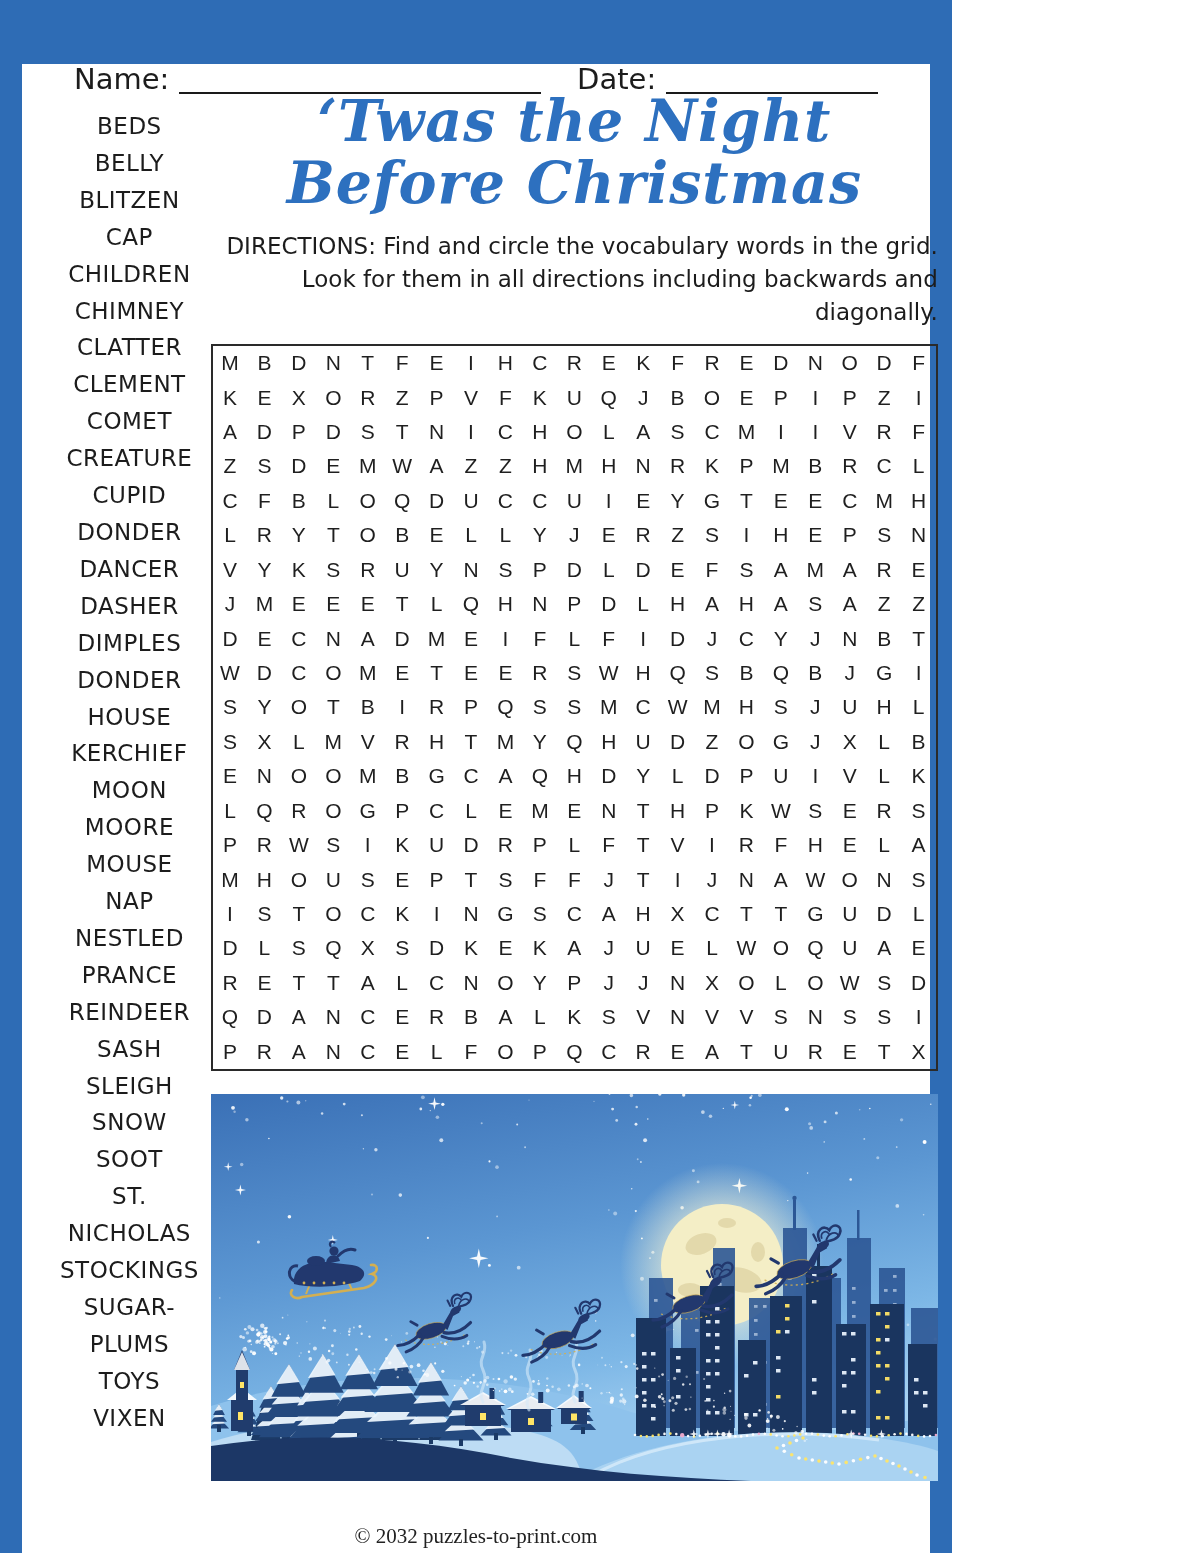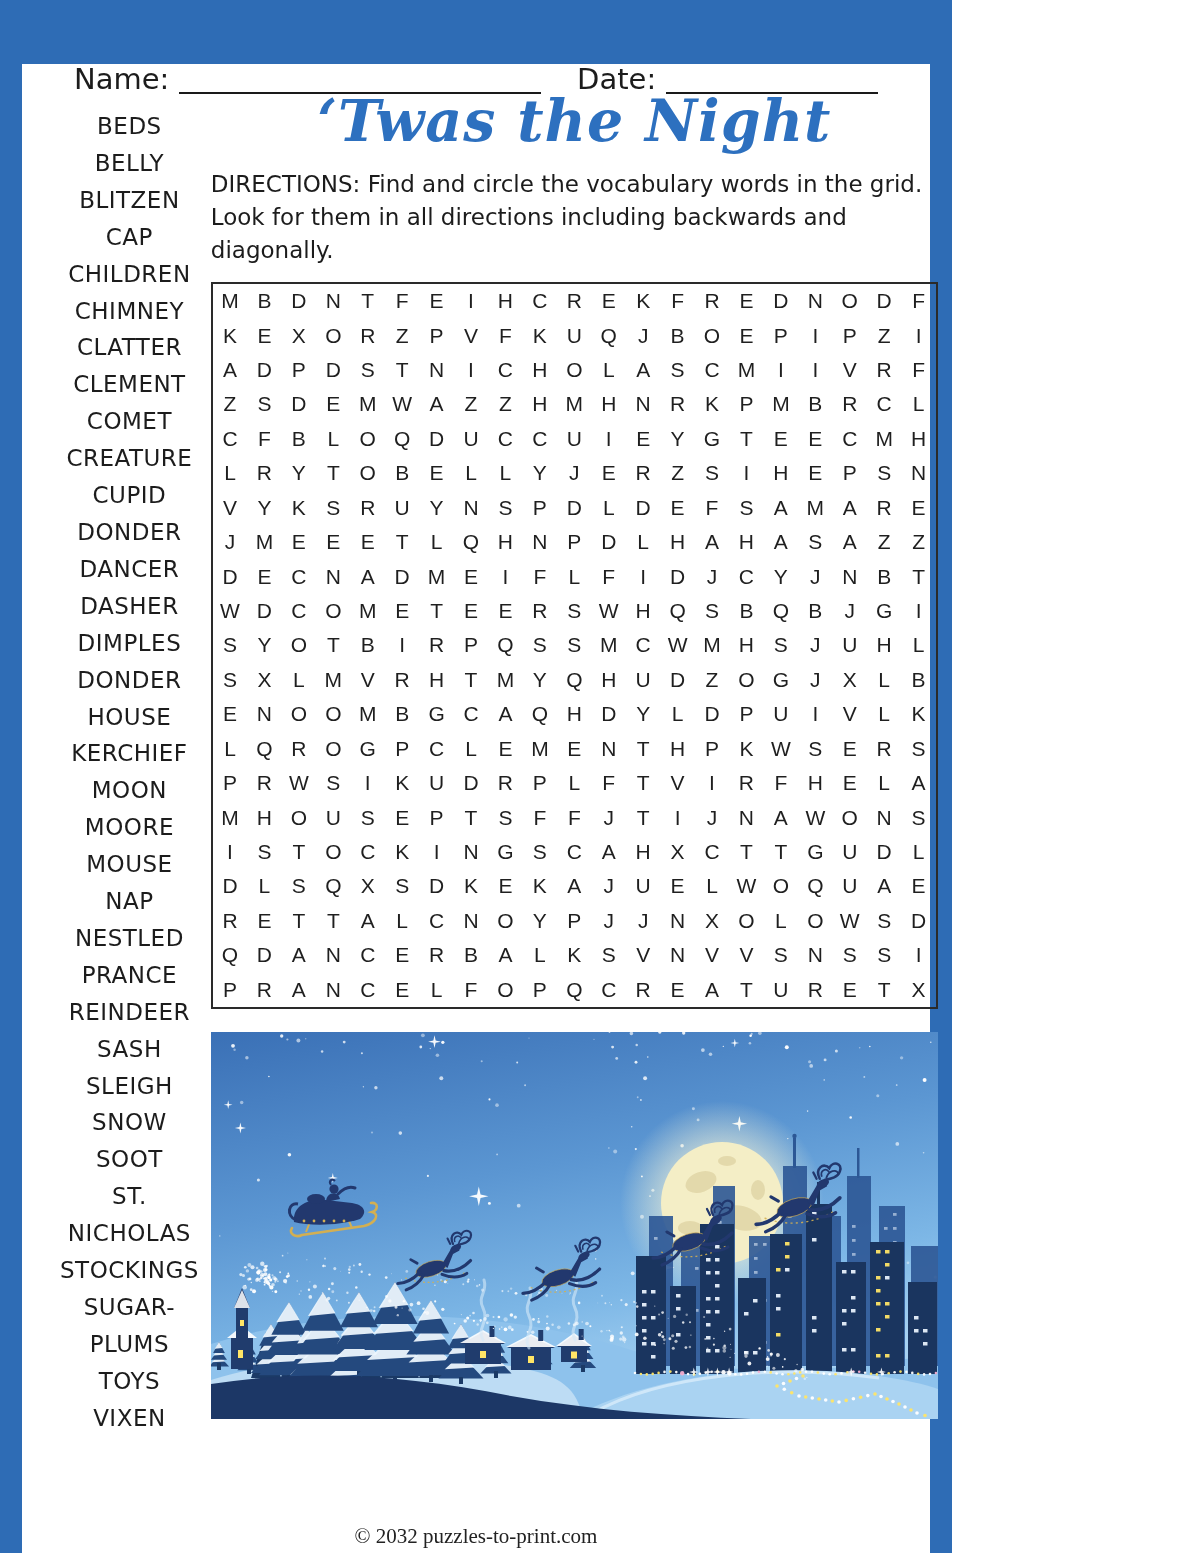--- a/index.html
+++ b/index.html
@@ -25,21 +25,21 @@
   .date-line{width:322px;}
   
   .content{display:flex;align-items:flex-start;}
   .wordcol{width:292px;margin-left:38px;padding-top:14px;}
   .wordcol ul{list-style:none;text-align:center;}
   .wordcol li{font-size:23px;line-height:36.9px;letter-spacing:.5px;}
   .maincol{width:727px;margin-left:12px;}
   .title{ text-align:center;color:var(--title-blue);
           font-family:"DejaVu Serif",serif;font-style:italic;font-weight:700;
           font-size:57px;line-height:62px;margin-top:-4px;letter-spacing:1px;}
-  .directions{text-align:left;font-size:23px;line-height:33px;margin-top:16px;}
+  .directions{text-align:right;font-size:23px;line-height:33px;margin-top:16px;}
   .gridbox{width:727px;height:727px;border:2px solid #2a2a2a;margin-top:15px;
            display:grid;grid-template-columns:repeat(21,1fr);grid-template-rows:repeat(21,1fr);}
   .cell{display:flex;align-items:center;justify-content:center;
         font-family:"Liberation Sans",sans-serif;font-size:21px;color:#1f1f1f;}
   .illustration{display:block;margin-top:23px;}
   
   .footer{position:absolute;left:0;right:0;bottom:24px;text-align:center;
           font-family:"Liberation Serif",serif;font-size:21px;color:#222;}
 </style>
 </head>
@@ -92,20 +92,21 @@
             <li>STOCKINGS</li>
             <li>SUGAR-PLUMS</li>
             <li>TOYS</li>
             <li>VIXEN</li>
           </ul>
       </aside>
 
       <section class="maincol">
         <h1 class="title">
           <span>‘Twas the Night</span><br>
+          <span>Before Christmas</span>
         </h1>
 
         <p class="directions">
           <span>DIRECTIONS:  Find and circle the vocabulary words in the grid.</span><br>
           <span>Look for them in all directions including backwards and diagonally.</span>
         </p>
 
         <div class="gridbox">
             <div class="cell">M</div>
             <div class="cell">B</div>

